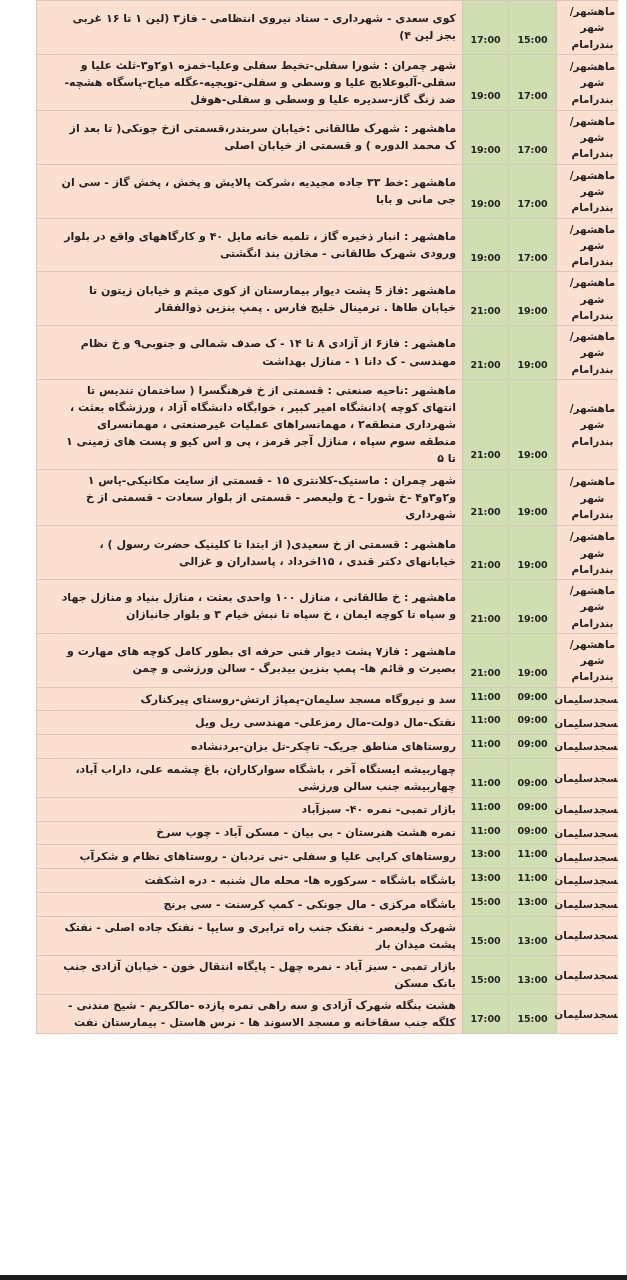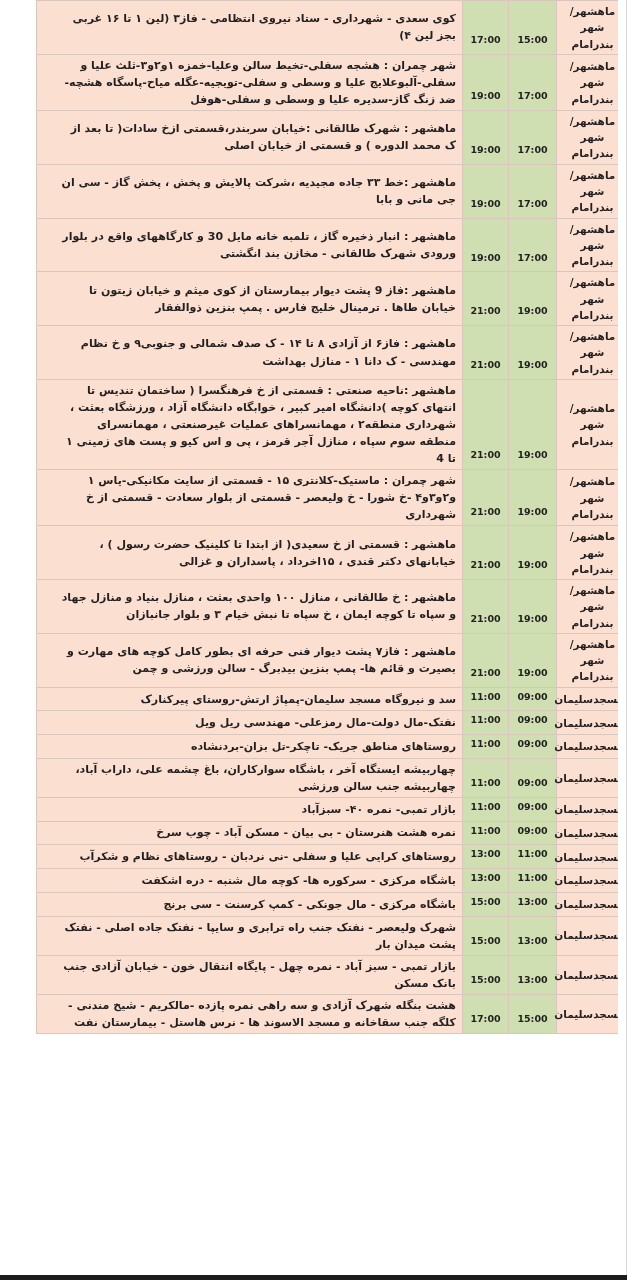--- a/index.html
+++ b/index.html
@@ -130,57 +130,57 @@
           <tr>
             <td class="city">ماهشهر/شهر بندرامام</td>
             <td class="tm">15:00</td>
             <td class="tm">17:00</td>
             <td class="desc">کوی سعدی - شهرداری - ستاد نیروی انتظامی - فاز۳ (لین ۱ تا ۱۶ غربی بجز لین ۴)</td>
           </tr>
           <tr>
             <td class="city">ماهشهر/شهر بندرامام</td>
             <td class="tm">17:00</td>
             <td class="tm">19:00</td>
-            <td class="desc">شهر چمران : هشجه سفلی-تخیط سالن وعلیا-خمزه ۱و۲و۳-ثلث علیا و سفلی-آلبوعلایج علیا و وسطی و سفلی-تویجیه-عگله میاح-پاسگاه هشچه-ضد زنگ گاز-سدیره علیا و وسطی و سفلی-هوفل</td>
-          </tr>
-          <tr>
-            <td class="city">ماهشهر/شهر بندرامام</td>
-            <td class="tm">17:00</td>
-            <td class="tm">19:00</td>
-            <td class="desc">ماهشهر : شهرک طالقانی :خیابان سربندر،قسمتی ازخ سادات( تا بعد از ک محمد الدوره ) و قسمتی از خیابان اصلی</td>
+            <td class="desc">شهر چمران : شورا سفلی-تخیط سفلی وعلیا-خمزه ۱و۲و۳-ثلث علیا و سفلی-آلبوعلایج علیا و وسطی و سفلی-تویجیه-عگله میاح-پاسگاه هشچه-ضد زنگ گاز-سدیره علیا و وسطی و سفلی-هوفل</td>
+          </tr>
+          <tr>
+            <td class="city">ماهشهر/شهر بندرامام</td>
+            <td class="tm">17:00</td>
+            <td class="tm">19:00</td>
+            <td class="desc">ماهشهر : شهرک طالقانی :خیابان سربندر،قسمتی ازخ جونکی( تا بعد از ک محمد الدوره ) و قسمتی از خیابان اصلی</td>
           </tr>
           <tr>
             <td class="city">ماهشهر/شهر بندرامام</td>
             <td class="tm">17:00</td>
             <td class="tm">19:00</td>
             <td class="desc">ماهشهر :خط ۳۳ جاده مجیدیه ،شرکت پالایش و پخش ، پخش گاز - سی ان جی مانی و بابا</td>
           </tr>
           <tr>
             <td class="city">ماهشهر/شهر بندرامام</td>
             <td class="tm">17:00</td>
             <td class="tm">19:00</td>
-            <td class="desc">ماهشهر : انبار ذخیره گاز ، تلمبه خانه مایل 30 و کارگاههای واقع در بلوار ورودی شهرک طالقانی - مخازن بند انگشتی</td>
-          </tr>
-          <tr>
-            <td class="city">ماهشهر/شهر بندرامام</td>
-            <td class="tm">19:00</td>
-            <td class="tm">21:00</td>
-            <td class="desc">ماهشهر :فاز 9 پشت دیوار بیمارستان از کوی میثم و خیابان زیتون تا خیابان طاها . ترمینال خلیج فارس . پمپ بنزین ذوالفقار</td>
+            <td class="desc">ماهشهر : انبار ذخیره گاز ، تلمبه خانه مایل ۴۰ و کارگاههای واقع در بلوار ورودی شهرک طالقانی - مخازن بند انگشتی</td>
+          </tr>
+          <tr>
+            <td class="city">ماهشهر/شهر بندرامام</td>
+            <td class="tm">19:00</td>
+            <td class="tm">21:00</td>
+            <td class="desc">ماهشهر :فاز 5 پشت دیوار بیمارستان از کوی میثم و خیابان زیتون تا خیابان طاها . ترمینال خلیج فارس . پمپ بنزین ذوالفقار</td>
           </tr>
           <tr>
             <td class="city">ماهشهر/شهر بندرامام</td>
             <td class="tm">19:00</td>
             <td class="tm">21:00</td>
             <td class="desc">ماهشهر : فاز۶ از آزادی ۸ تا ۱۴ - ک صدف شمالی و جنوبی۹ و خ نظام مهندسی - ک دانا ۱ - منازل بهداشت</td>
           </tr>
           <tr>
             <td class="city">ماهشهر/شهر بندرامام</td>
             <td class="tm">19:00</td>
             <td class="tm">21:00</td>
-            <td class="desc">ماهشهر :ناحیه صنعتی : قسمتی از خ فرهنگسرا ( ساختمان تندیس تا انتهای کوچه )دانشگاه امیر کبیر ، خوابگاه دانشگاه آزاد ، ورزشگاه بعثت ، شهرداری منطقه۲ ، مهمانسراهای عملیات غیرصنعتی ، مهمانسرای منطقه سوم سپاه ، منازل آجر قرمز ، پی و اس کیو و پست های زمینی ۱ تا 4</td>
+            <td class="desc">ماهشهر :ناحیه صنعتی : قسمتی از خ فرهنگسرا ( ساختمان تندیس تا انتهای کوچه )دانشگاه امیر کبیر ، خوابگاه دانشگاه آزاد ، ورزشگاه بعثت ، شهرداری منطقه۲ ، مهمانسراهای عملیات غیرصنعتی ، مهمانسرای منطقه سوم سپاه ، منازل آجر قرمز ، پی و اس کیو و پست های زمینی ۱ تا ۵</td>
           </tr>
           <tr>
             <td class="city">ماهشهر/شهر بندرامام</td>
             <td class="tm">19:00</td>
             <td class="tm">21:00</td>
             <td class="desc">شهر چمران : ماستیک-کلانتری ۱۵ - قسمتی از سایت مکانیکی-یاس ۱ و۲و۳و۴ -خ شورا - خ ولیعصر - قسمتی از بلوار سعادت - قسمتی از خ شهرداری</td>
           </tr>
           <tr>
             <td class="city">ماهشهر/شهر بندرامام</td>
             <td class="tm">19:00</td>
@@ -238,21 +238,21 @@
           <tr>
             <td class="city">مسجدسلیمان</td>
             <td class="tm">11:00</td>
             <td class="tm">13:00</td>
             <td class="desc">روستاهای کرایی علیا و سفلی -نی نردبان - روستاهای نظام و شکرآب</td>
           </tr>
           <tr>
             <td class="city">مسجدسلیمان</td>
             <td class="tm">11:00</td>
             <td class="tm">13:00</td>
-            <td class="desc">باشگاه مرکزی - سرکوره ها- کوچه مال شنبه - دره اشکفت</td>
+            <td class="desc">باشگاه باشگاه - سرکوره ها- محله مال شنبه - دره اشکفت</td>
           </tr>
           <tr>
             <td class="city">مسجدسلیمان</td>
             <td class="tm">13:00</td>
             <td class="tm">15:00</td>
             <td class="desc">باشگاه مرکزی - مال جونکی - کمپ کرسنت - سی برنج</td>
           </tr>
           <tr>
             <td class="city">مسجدسلیمان</td>
             <td class="tm">13:00</td>

